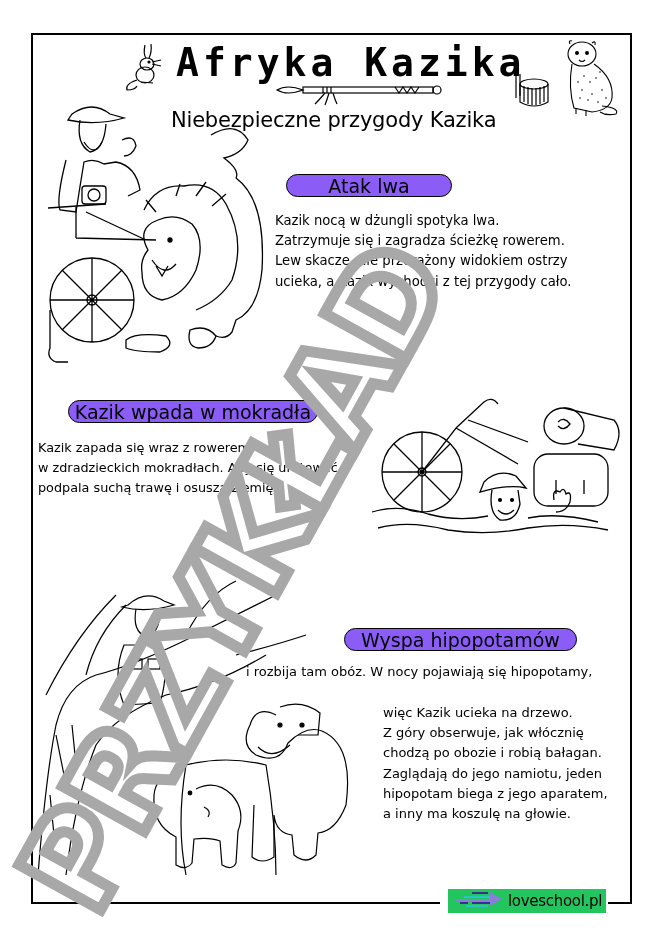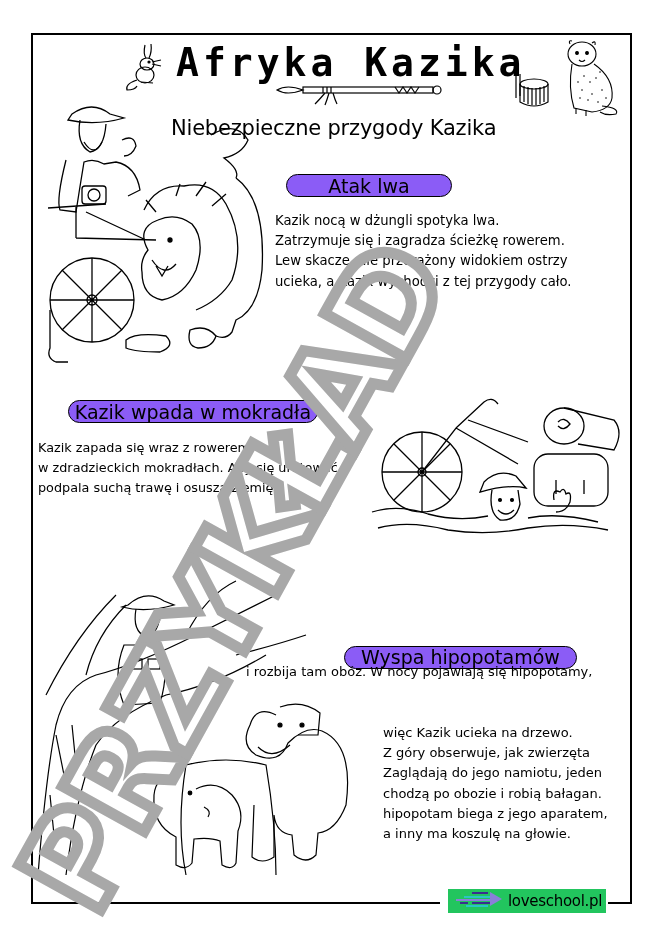--- a/index.html
+++ b/index.html
@@ -4,21 +4,21 @@
 <style>
   html, body { margin: 0; padding: 0; background: #ffffff; }
   body { width: 662px; height: 936px; position: relative; overflow: hidden;
          font-family: "DejaVu Sans", sans-serif; color: #000; }
   .page-frame { position: absolute; left: 31px; top: 33px; width: 597px; height: 867px;
                 border: 2px solid #000; box-sizing: content-box; }
   .footer-gap { position: absolute; left: 440px; top: 895px; width: 168px; height: 14px; background: #fff; }
   .abs { position: absolute; }
   .title { left: 176px; top: 40px; font-family: "DejaVu Sans Mono", monospace; font-weight: bold;
            font-size: 38px; letter-spacing: 4px; line-height: 44px; white-space: nowrap; transform: scaleY(1.05); }
-  .subtitle { left: 171px; top: 107px; font-size: 21px; line-height: 26px; white-space: nowrap; letter-spacing: -0.2px; margin-top: 8px; }
+  .subtitle { left: 171px; top: 107px; font-size: 21px; line-height: 26px; white-space: nowrap; letter-spacing: -0.2px; }
   .pill { position: absolute; border: 1.6px solid #000; border-radius: 20px; height: 23px;
           display: flex; align-items: center; justify-content: center; font-size: 19px; background: #8b5cf6; box-sizing: border-box; }
   .para { position: absolute; font-size: 13.2px; line-height: 20.2px; white-space: nowrap; }
   .para div { height: 20.2px; }
   .illus { position: absolute; }
   .illus svg { width: 100%; height: 100%; display: block; }
   .watermark { position: absolute; left: 0; top: 0; width: 662px; height: 936px; pointer-events: none; }
   .brand { position: absolute; left: 448px; top: 889px; display: flex; align-items: center; gap: 4px; background: #22c55e; padding: 0 4px; }
   .brand-text { font-size: 15px; letter-spacing: -0.3px; }
 </style>
@@ -178,31 +178,31 @@
       <circle cx="266" cy="150" r="2" fill="#000"></circle>
     <path d="M222 172 Q236 186 254 170"></path>
     <path d="M244 132 Q266 124 284 138 L282 160 L262 160"></path>
 
     <path d="M138 204 Q120 200 118 220 Q116 250 140 262 L140 290 Q150 296 156 288 L158 264 Q174 262 184 266 L186 290 Q196 296 200 288 L202 256 Q210 236 196 220 Q180 204 160 214"></path>
     <circle cx="154" cy="218" r="1.8" fill="#000"></circle>
     <path d="M168 232 Q176 236 172 242"></path>
   </svg>
 </div>
 
-<div class="pill" style="left:344px;top:646px;width:233px;align-items:flex-end;">
+<div class="pill" style="left:344px;top:628px;width:233px;">
   <span>Wyspa hipopotamów</span>
 </div>
 <div class="para" style="left:246px;top:662px;font-size:13px;line-height:20.5px;">
   <div>i rozbija tam obóz. W nocy pojawiają się hipopotamy,</div>
 </div>
-<div class="para" style="left:383px;top:703px;font-size:13px;line-height:20.5px;margin-top:20px;">
+<div class="para" style="left:383px;top:703px;font-size:13px;line-height:20.5px;">
   <div>więc Kazik ucieka na drzewo.</div>
-  <div>Z góry obserwuje, jak zwierzęta</div>
+  <div>Z góry obserwuje, jak włócznię</div>
+  <div>chodzą po obozie i robią bałagan.</div>
   <div>Zaglądają do jego namiotu, jeden</div>
-  <div>chodzą po obozie i robią bałagan.</div>
   <div>hipopotam biega z jego aparatem,</div>
   <div>a inny ma koszulę na głowie.</div>
 </div>
 
 <svg class="watermark" viewBox="0 0 662 936">
   <g transform="translate(95 920) rotate(-61)">
     <text x="0" y="0" font-family="DejaVu Sans, sans-serif" font-weight="bold" font-size="128" fill="#ffffff" fill-opacity="0.0" stroke="#a8a8a8" stroke-width="11" stroke-linejoin="miter" letter-spacing="-4">PRZYKŁAD</text>
     <text x="0" y="0" font-family="DejaVu Sans, sans-serif" font-weight="bold" font-size="128" fill="none" stroke="#ffffff" stroke-width="1" stroke-opacity="0" letter-spacing="-4"></text>
   </g>
 </svg>

